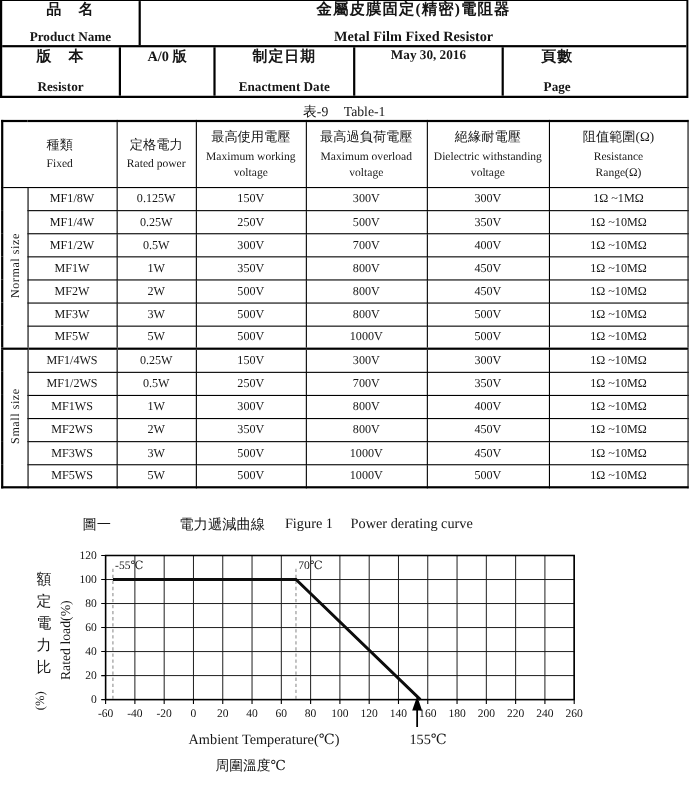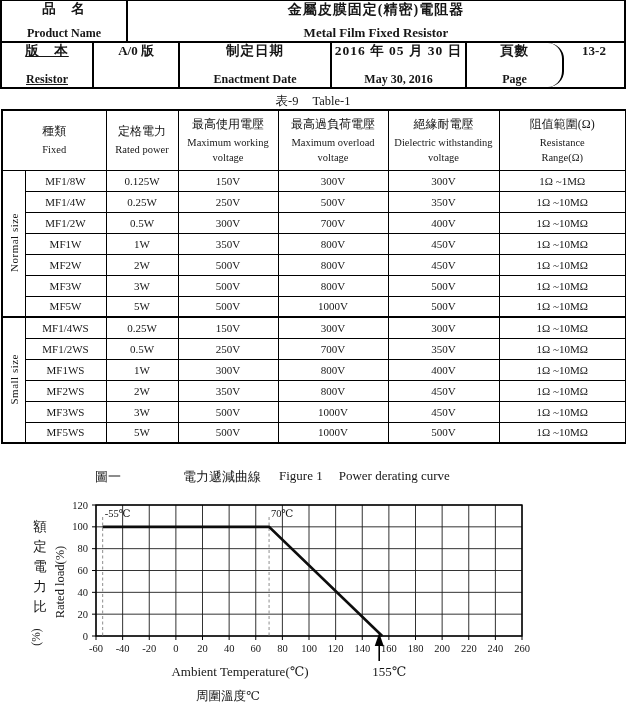--- a/index.html
+++ b/index.html
@@ -21,23 +21,23 @@
     display: flex; flex-direction: column; justify-content: space-between; align-items: center;
     text-align: center; font-weight: bold; line-height: 1.25;
   }
   .hcell:last-child { border-right: none; }
   .hcell .zh { font-size: 13.5px; letter-spacing: 1px; }
   .hcell .en { font-size: 12px; }
   .title-cell .zh { font-size: 14px; }
   .title-cell .en { font-size: 13px; }
   .w-name { width: 126px; }
   .title-cell { flex: 1; }
-  .w-ver { width: 92px; text-decoration: underline; }
+  .w-ver { width: 108px; }
   .w-verval { width: 86px; font-size: 13px; }
-  .w-enact { width: 152px; }
+  .w-enact { width: 127px; }
   .w-date { width: 135px; }
   .w-page { width: 97px; border-radius: 16px; }
   .w-pageno { flex: 1; font-size: 13px; }
 
   
   .table-caption { text-align: center; font-size: 12.5px; margin-top: 4px; height: 15px; }
   .table-caption span { margin: 0 7px; }
 
   
   table.spec {
@@ -54,21 +54,21 @@
   .hcol-zh { font-size: 12px; margin-bottom: 2px; }
   .hcol-en { font-size: 10.5px; line-height: 1.45; }
   td.size-cell { padding: 0; }
   td.size-cell .vtext {
     display: inline-block; writing-mode: vertical-rl; transform: rotate(180deg);
     white-space: nowrap; font-size: 11px; letter-spacing: 0.5px;
   }
   tr.group-start td { border-top: 2px solid #000; }
 
   
-  .fig-caption { margin: 24px 0 0 95px; height: 17px; font-size: 13px; display: flex; }
+  .fig-caption { margin: 24px 0 0 75px; height: 17px; font-size: 13px; display: flex; }
   .fig-caption .g1 { margin-right: 62px; }
   .fig-caption .g2 { margin-right: 18px; }
   .fig-caption .g3 { margin-right: 16px; text-align: center; }
 
   
   .chart-wrap { position: relative; margin-top: 14px; height: 213px; }
   .chart-wrap svg { position: absolute; left: 0; top: 0; }
   text { font-family: "Liberation Serif", "DejaVu Serif", serif; }
 </style>
 </head>
@@ -91,28 +91,26 @@
       <div class="hcell w-ver">
         <div class="zh">版　本</div>
         <div class="en">Resistor</div>
       </div>
       <div class="hcell w-verval">A/0 版</div>
       <div class="hcell w-enact">
         <div class="zh">制定日期</div>
         <div class="en">Enactment Date</div>
       </div>
       <div class="hcell w-date">
-        <div class="zh">2016 年 05 月 30 日</div>
         <div class="en">May 30, 2016</div>
       </div>
       <div class="hcell w-page">
         <div class="zh">頁數</div>
         <div class="en">Page</div>
       </div>
-      <div class="hcell w-pageno">13-2</div>
     </div>
   </div>
 
   <div class="table-caption">
     <span>表-9</span><span>Table-1</span>
   </div>
 
   <table class="spec">
     <colgroup>
       <col style="width:23px">

